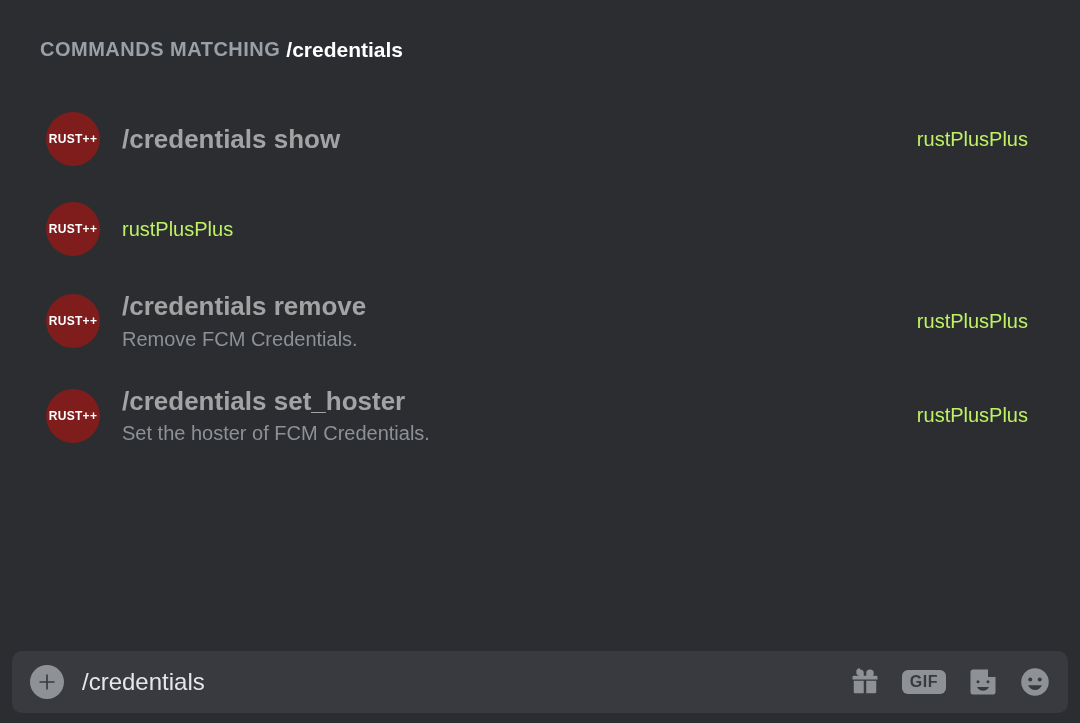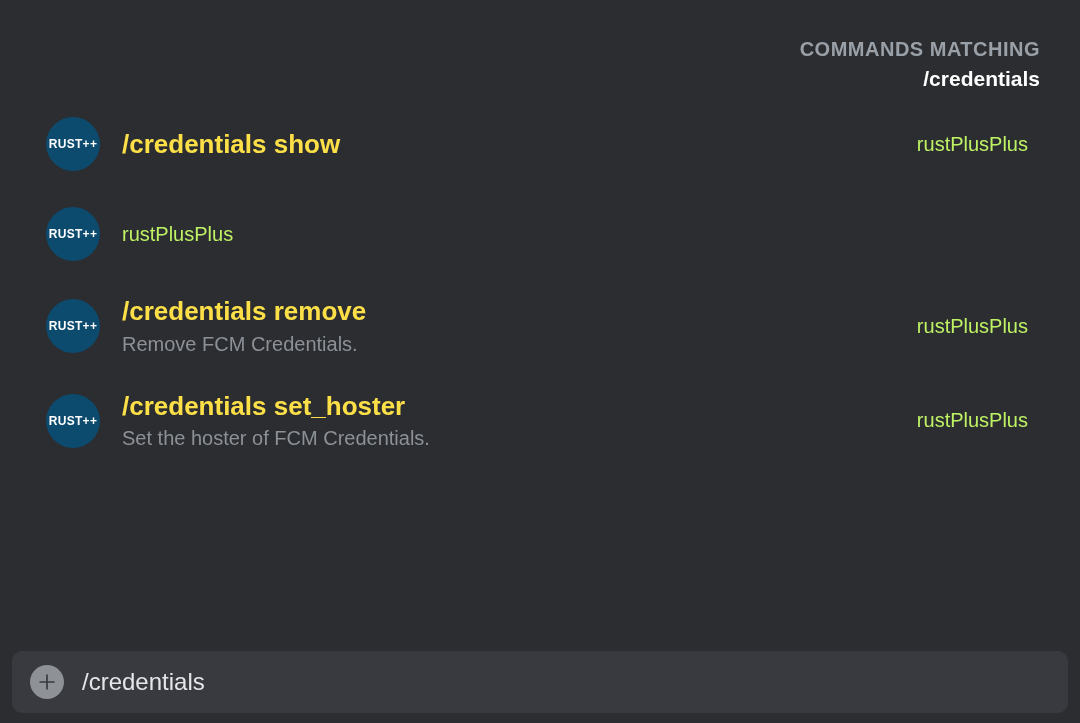--- a/index.html
+++ b/index.html
@@ -21,24 +21,23 @@
     .autocomplete-panel {
       background: #2b2d31;
       border-radius: 8px;
       flex: 1;
       padding: 28px 28px 10px 28px;
       display: flex;
       flex-direction: column;
     }
     .panel-header {
       display: flex;
-      align-items: flex-end;
+      align-items: flex-start;
       gap: 6px;
-      margin-bottom: 20px;
-      flex-direction: column;
+      margin-bottom: 44px;
     }
     .header-prefix {
       color: #9aa0a8;
       font-size: 20px;
       font-weight: 700;
       letter-spacing: 0.5px;
       text-transform: uppercase;
     }
     .header-query {
       color: #ffffff;
@@ -56,39 +55,39 @@
       align-items: center;
       gap: 22px;
       padding: 6px 6px;
       border-radius: 6px;
       cursor: pointer;
     }
     .app-avatar {
       width: 54px;
       height: 54px;
       border-radius: 50%;
-      background: #0c4a6e;
+      background: #7f1d1d;
       display: flex;
       align-items: center;
       justify-content: center;
       flex-shrink: 0;
       color: #ffffff;
       font-size: 12px;
       font-weight: 800;
       letter-spacing: 0.3px;
     }
     .command-texts {
       flex: 1;
       display: flex;
       flex-direction: column;
       gap: 6px;
       min-width: 0;
     }
     .command-name {
-      color: #fde047;
+      color: #a3a3a3;
       font-size: 26px;
       font-weight: 600;
       line-height: 1.1;
     }
     .command-desc {
       color: #8c9197;
       font-size: 20px;
       font-weight: 400;
       line-height: 1.2;
     }
@@ -202,13 +201,34 @@
   </div>
 </div>
 
 <div class="input-bar">
   <div class="attach-btn">
     <svg width="20" height="20" viewBox="0 0 24 24">
       <path fill="#383a40" d="M11 3h2v8h8v2h-8v8h-2v-8H3v-2h8z"></path>
     </svg>
   </div>
   <input class="input-text" type="text" value="/credentials" style="">
+  <div class="input-actions">
+    <div class="action-icon">
+      <svg width="30" height="30" viewBox="0 0 24 24">
+        <path fill="#8e9195" d="M3 11h8v10H4a1 1 0 0 1-1-1v-9zm10 0h8v9a1 1 0 0 1-1 1h-7V11zM3 7h18a1 1 0 0 1 1 1v2H2V8a1 1 0 0 1 1-1zm5-5a3 3 0 0 1 3 3v2H8a3 3 0 0 1 0-6zm8 0a3 3 0 0 1 0 6h-3V5a3 3 0 0 1 3-3z"></path>
+      </svg>
+    </div>
+    <div class="gif-badge">GIF</div>
+    <div class="action-icon">
+      <svg width="30" height="30" viewBox="0 0 24 24">
+        <path fill="#8e9195" d="M4 2h12l6 6v12a2 2 0 0 1-2 2H4a2 2 0 0 1-2-2V4a2 2 0 0 1 2-2zm12 0v6h6l-6-6zM8 13a1.2 1.2 0 1 0 0-2.4A1.2 1.2 0 0 0 8 13zm8 0a1.2 1.2 0 1 0 0-2.4A1.2 1.2 0 0 0 16 13zm-8.8 3c.9 1.8 2.7 3 4.8 3s3.9-1.2 4.8-3H7.2z"></path>
+      </svg>
+    </div>
+    <div class="action-icon">
+      <svg width="30" height="30" viewBox="0 0 24 24">
+        <circle cx="12" cy="12" r="11" fill="#8e9195"></circle>
+        <circle cx="8.2" cy="10" r="1.6" fill="#383a40"></circle>
+        <circle cx="15.8" cy="10" r="1.6" fill="#383a40"></circle>
+        <path fill="#383a40" d="M6.5 14.5c1.1 2.3 3.1 3.8 5.5 3.8s4.4-1.5 5.5-3.8H6.5z"></path>
+      </svg>
+    </div>
+  </div>
 </div>
 
 </body></html>

